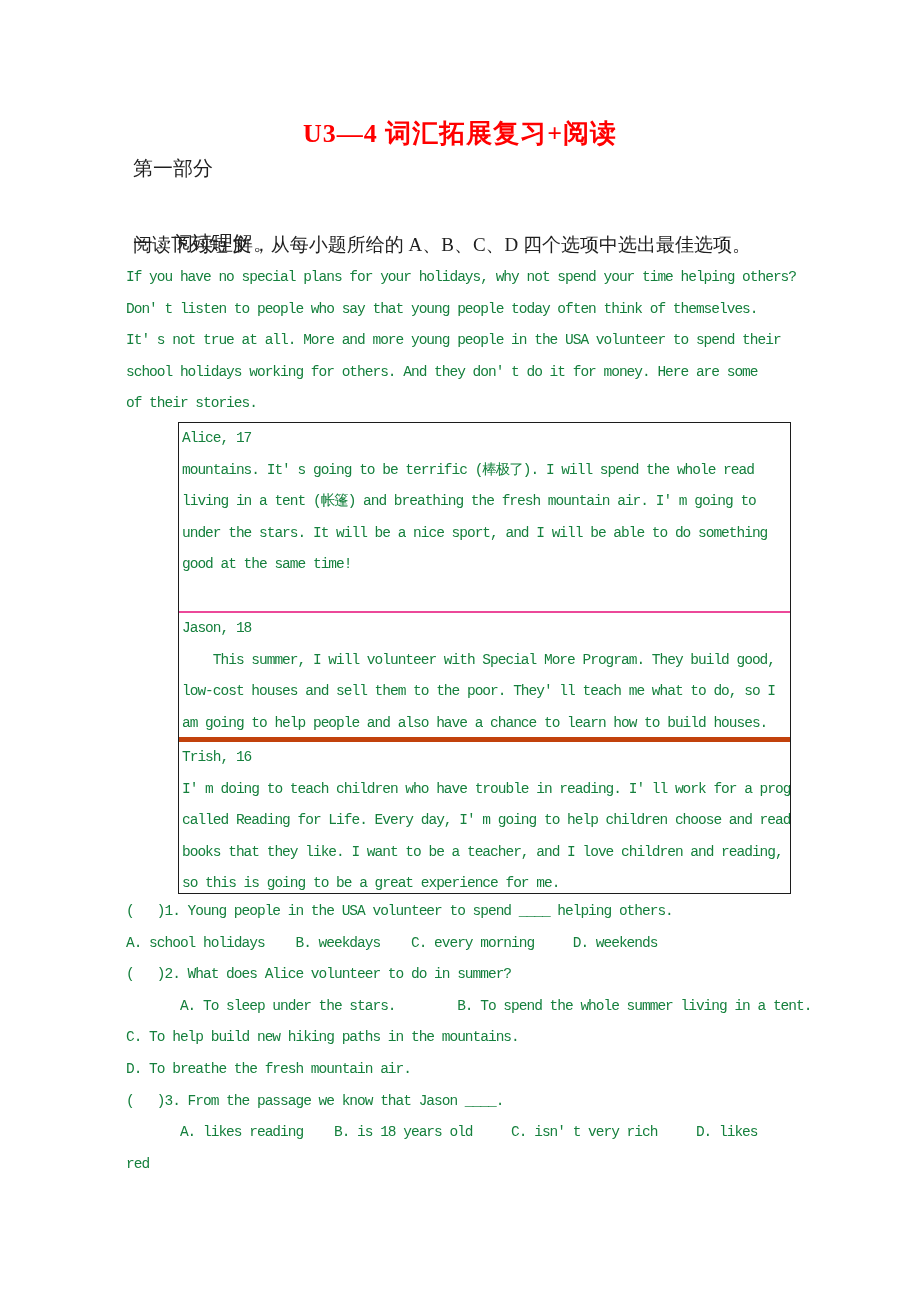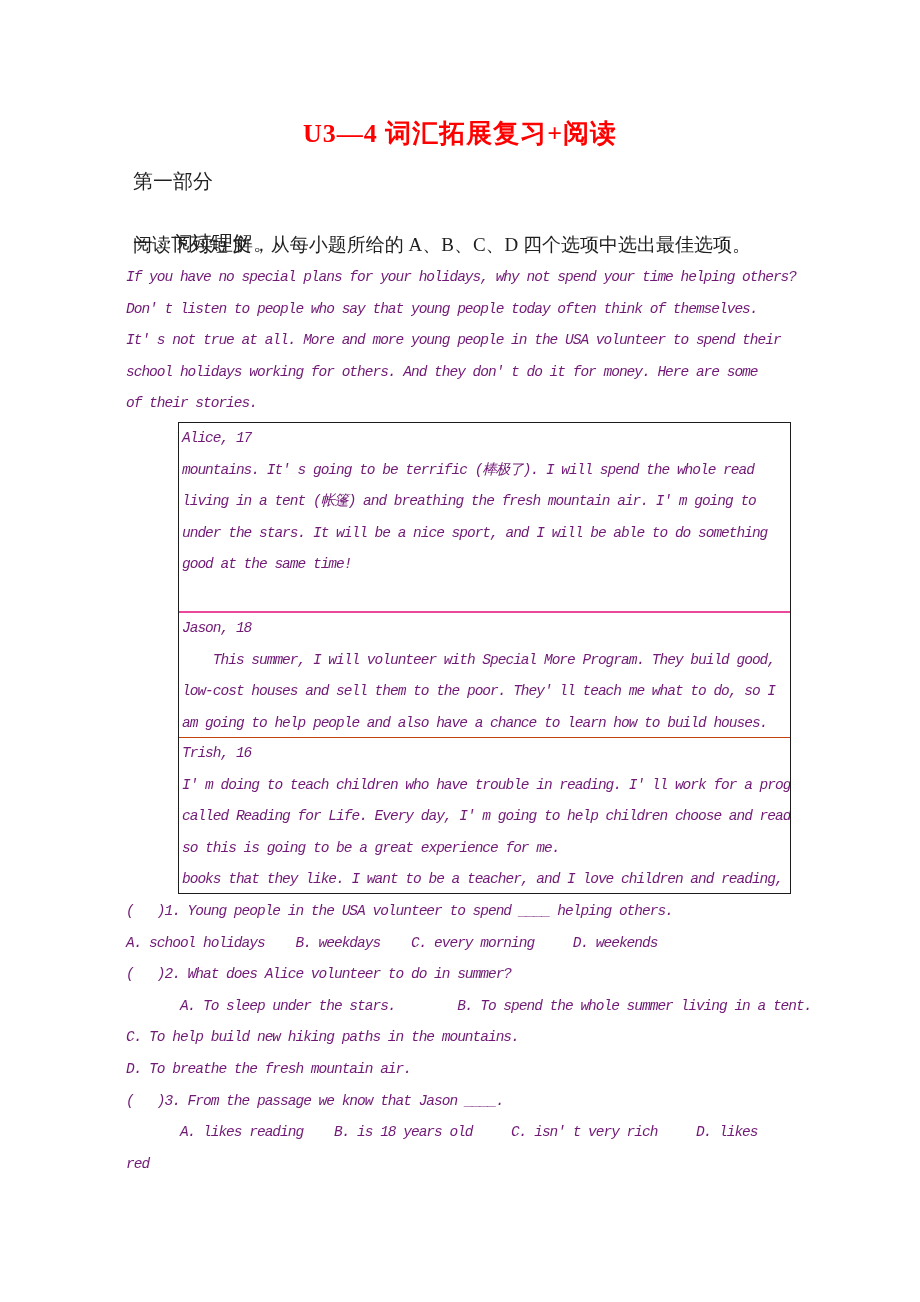--- a/index.html
+++ b/index.html
@@ -10,53 +10,52 @@
     overflow:hidden;
   }
   .cn {
     font-family:"Liberation Serif","DejaVu Serif",serif;
     color:#1f1f1f;
   }
   .en {
     font-family:"Liberation Mono","DejaVu Sans Mono",monospace;
     font-size:14.5px;
     letter-spacing:-1px;
-    color:#701a75;
-    font-style:italic;
+    color:#15803d;
   }
   .ln {
     height:31.6px;
     line-height:31.6px;
     white-space:pre;
   }
   .doc-title {
     position:absolute; top:116px; left:0; width:920px;
     text-align:center;
     color:#ff0000;
     font-weight:bold;
     font-size:26px;
     letter-spacing:1px;
   }
-  .part-label   { position:absolute; left:133px; top:168px; font-size:20px; }
+  .part-label   { position:absolute; left:133px; top:155px; font-size:20px; }
   .sect-heading { position:absolute; left:133px; top:205px; font-size:20px;margin-top:25px; }
   .instructions { position:absolute; left:133px; top:232px; font-size:19px; }
   .intro        { position:absolute; left:126px; top:262px; width:740px; }
   .vtable {
     position:absolute; left:178px; top:422px; width:611px;
     border:1px solid #1c1c1c;
     background:#ffffff;
   }
   .trow {
     overflow:hidden;
     padding-left:3px;
     box-sizing:border-box;
   }
   .r0 { height:188px; }
   .r1 { height:126px; border-top:2px solid #ec4899; }
-  .r2 { height:156px; border-top:1px solid #c2410c; }
+  .r2 { height:156px; border-top:5px solid #c2410c; }
   .questions { position:absolute; left:126px; top:896px; width:760px; }
 </style>
 </head>
 <body>
 
 <div class="page">
 
   <div class="doc-title cn">U3—4 词汇拓展复习+阅读</div>
 
   <div class="part-label cn">第一部分</div>
@@ -89,22 +88,22 @@
           <div class="ln">    This summer, I will volunteer with Special More Program. They build good,</div>
           <div class="ln">low-cost houses and sell them to the poor. They' ll teach me what to do, so I</div>
           <div class="ln">am going to help people and also have a chance to learn how to build houses.</div>
         </div>
     </div>
     <div class="trow r2">
       <div class="ln en">Trish, 16</div>
       <div class="en">
           <div class="ln">I' m doing to teach children who have trouble in reading. I' ll work for a program</div>
           <div class="ln">called Reading for Life. Every day, I' m going to help children choose and read</div>
+          <div class="ln">books that they like. I want to be a teacher, and I love children and reading,</div>
           <div class="ln">so this is going to be a great experience for me.</div>
-          <div class="ln">books that they like. I want to be a teacher, and I love children and reading,</div>
         </div>
     </div>
   </div>
 
   <div class="questions en">
     <div>
         <div class="ln">(   )1. Young people in the USA volunteer to spend ____ helping others.</div>
         <div class="ln">A. school holidays    B. weekdays    C. every morning     D. weekends</div>
       </div>
     <div>

